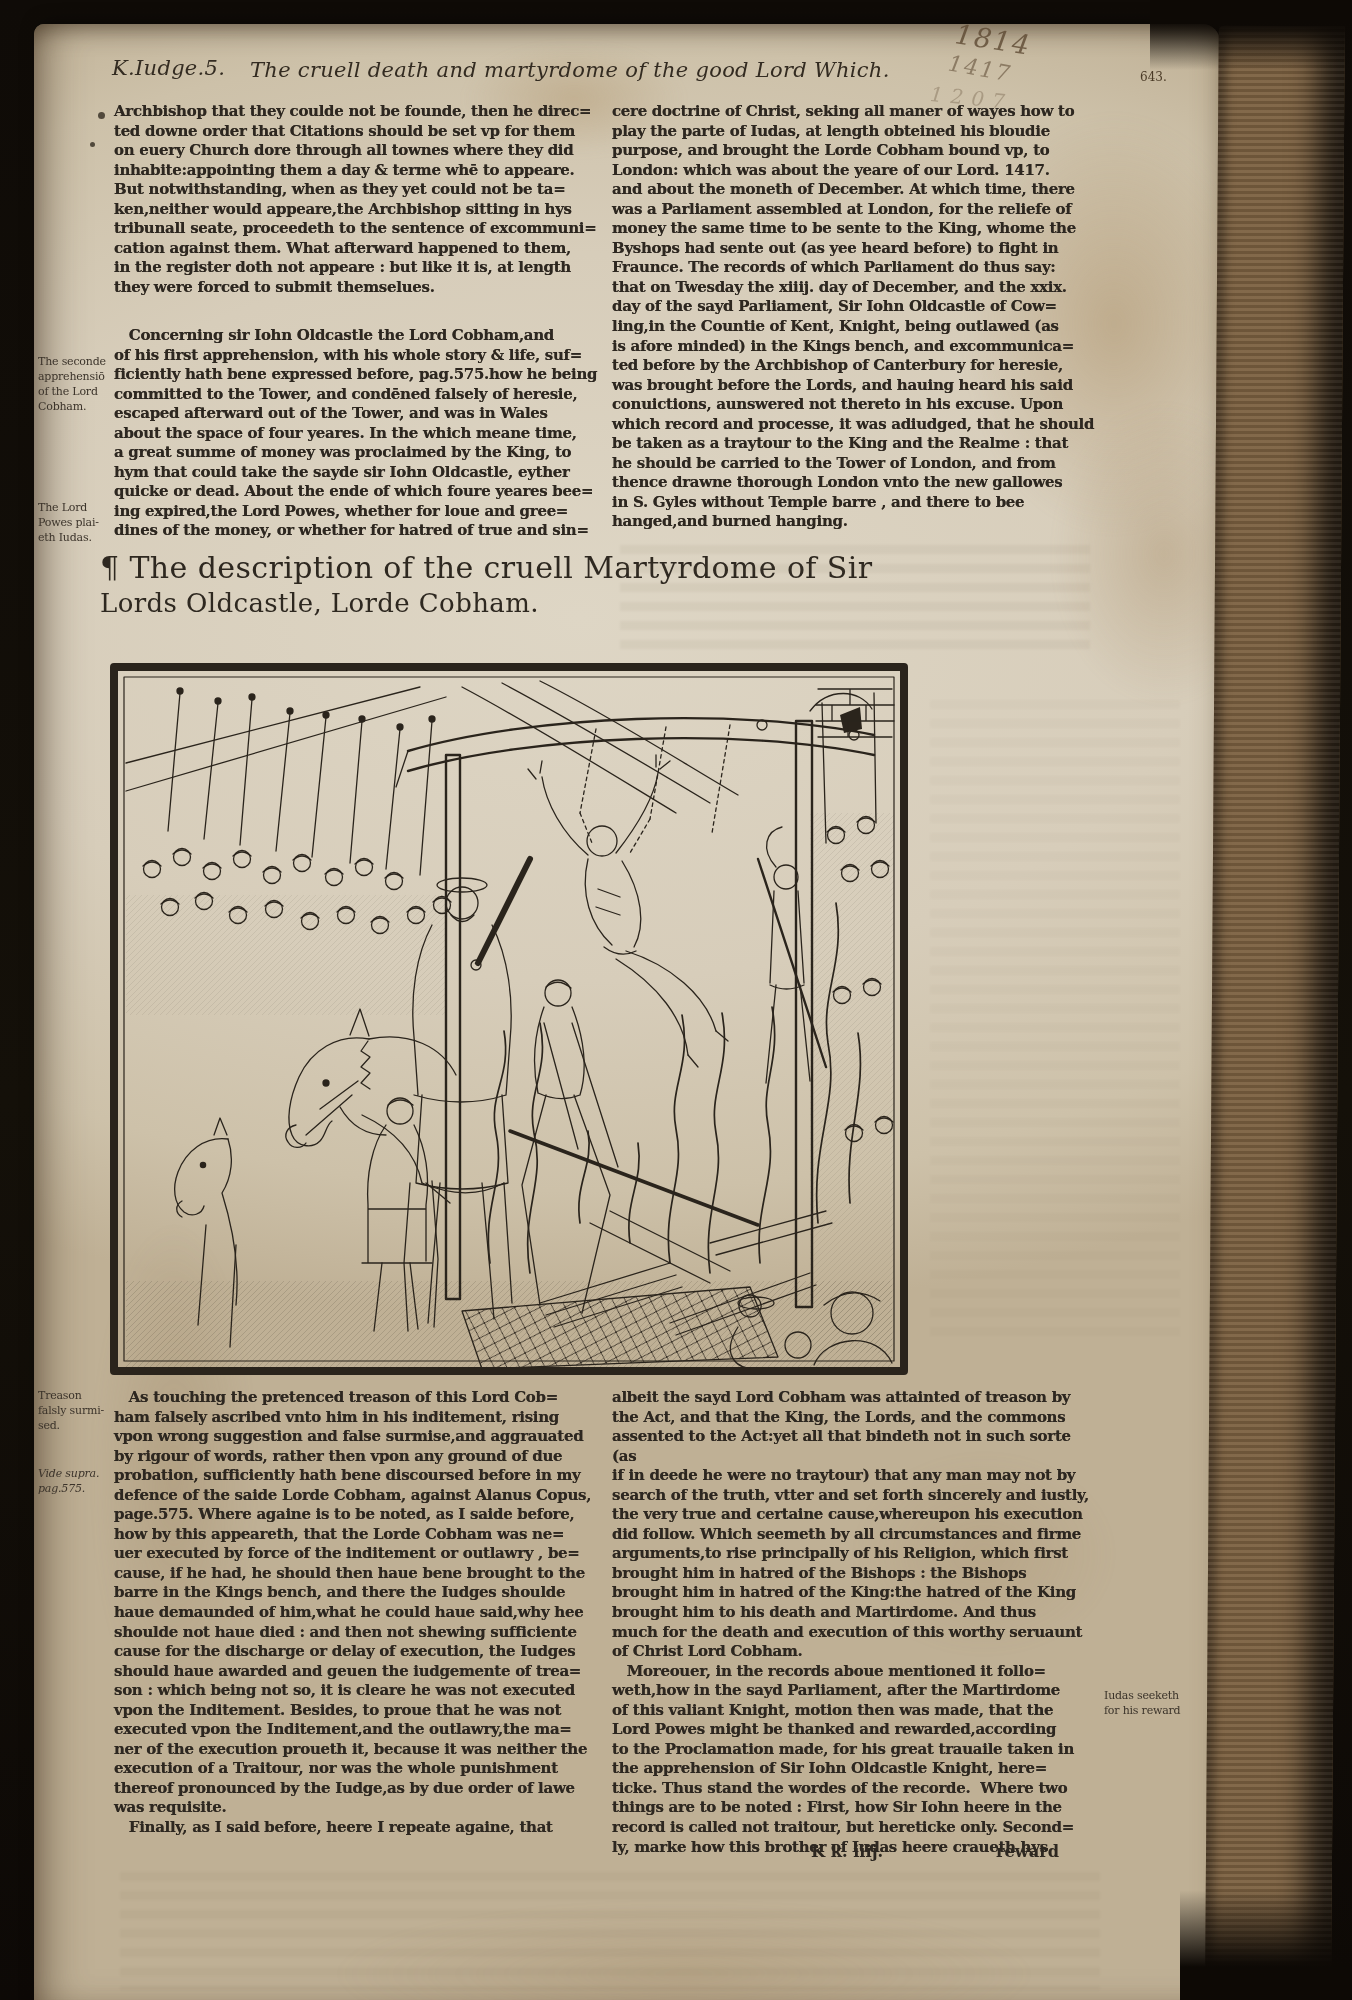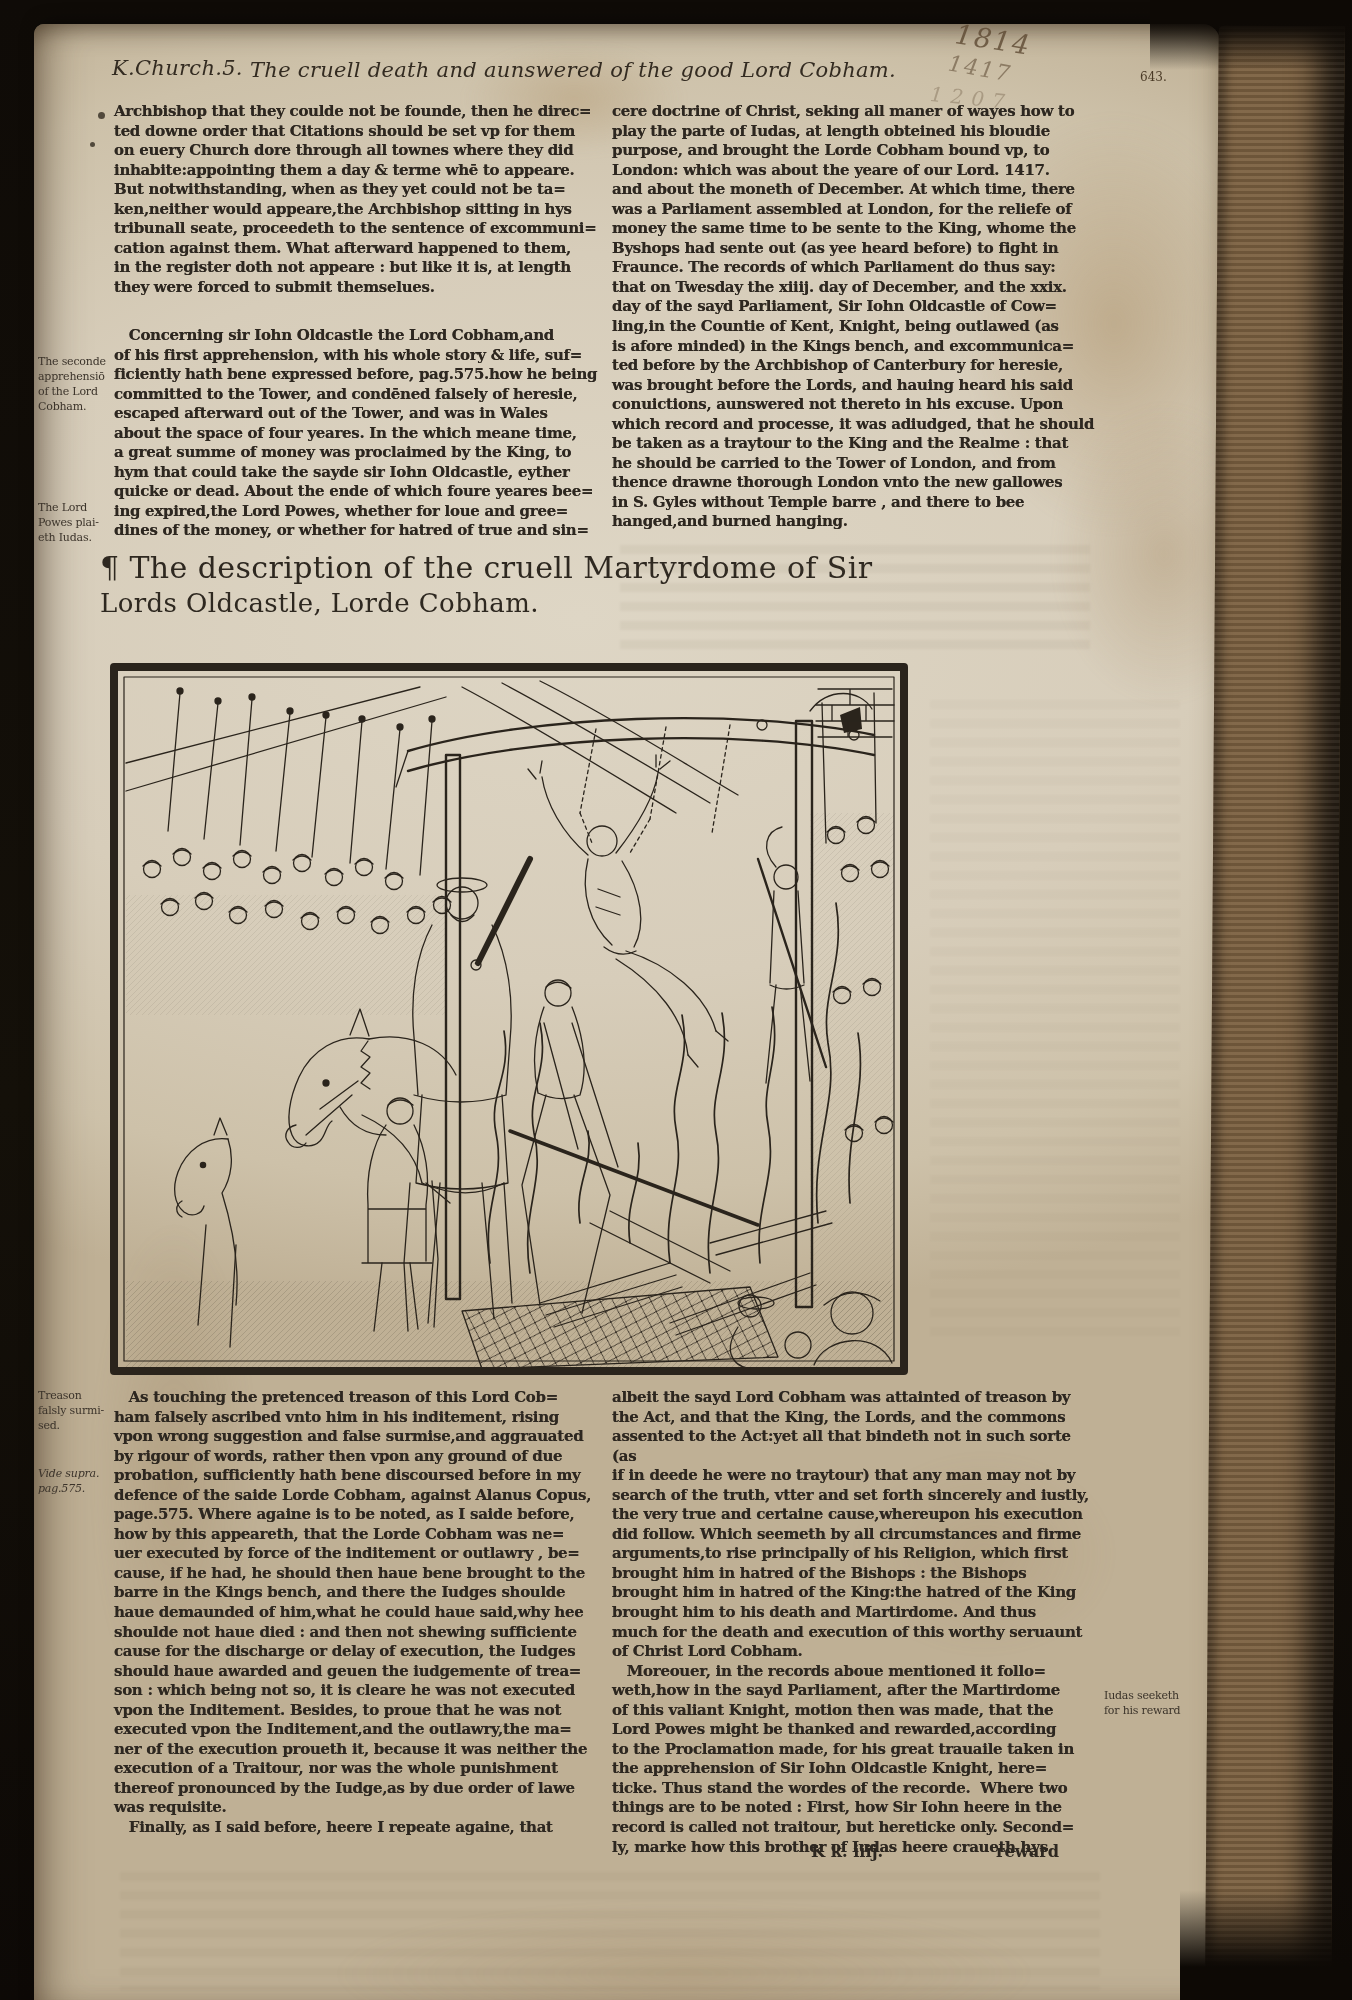--- a/index.html
+++ b/index.html
@@ -62,22 +62,22 @@
 
   <div class="page">
     <div class="stain s1"></div>
     <div class="stain s2"></div>
     <div class="stain s3"></div>
     <div class="stain s4"></div>
     <div class="stain s5"></div>
     <div class="stain s6"></div>
   </div>
 
-  <div class="runhead" style="left:112px;top:56px;">K.Church.5.</div>
-  <div class="runhead" style="left:250px;top:58px;width:590px;text-align:center;">The cruell death and aunswered of the good Lord Cobham.</div>
+  <div class="runhead" style="left:112px;top:56px;">K.Iudge.5.</div>
+  <div class="runhead" style="left:250px;top:58px;width:590px;text-align:center;">The cruell death and martyrdome of the good Lord Which.</div>
   <div class="folio" style="left:1140px;top:70px;">643.</div>
 
   <div class="hw" style="left:955px;top:24px;font-size:27px;transform:rotate(9deg);">1814</div>
   <div class="hw" style="left:948px;top:56px;font-size:22px;transform:rotate(10deg);opacity:.7;">1417</div>
   <div class="hw" style="left:930px;top:86px;font-size:20px;transform:rotate(6deg);opacity:.4;letter-spacing:8px;">1207</div>
 
   <div class="inkdot" style="left:98px;top:112px;"></div>
   <div class="inkdot" style="left:90px;top:142px;width:5px;height:5px;"></div>
 
   <div class="bl" style="left:114px;top:102px;width:484px;">Archbishop that they coulde not be founde, then he direc=

